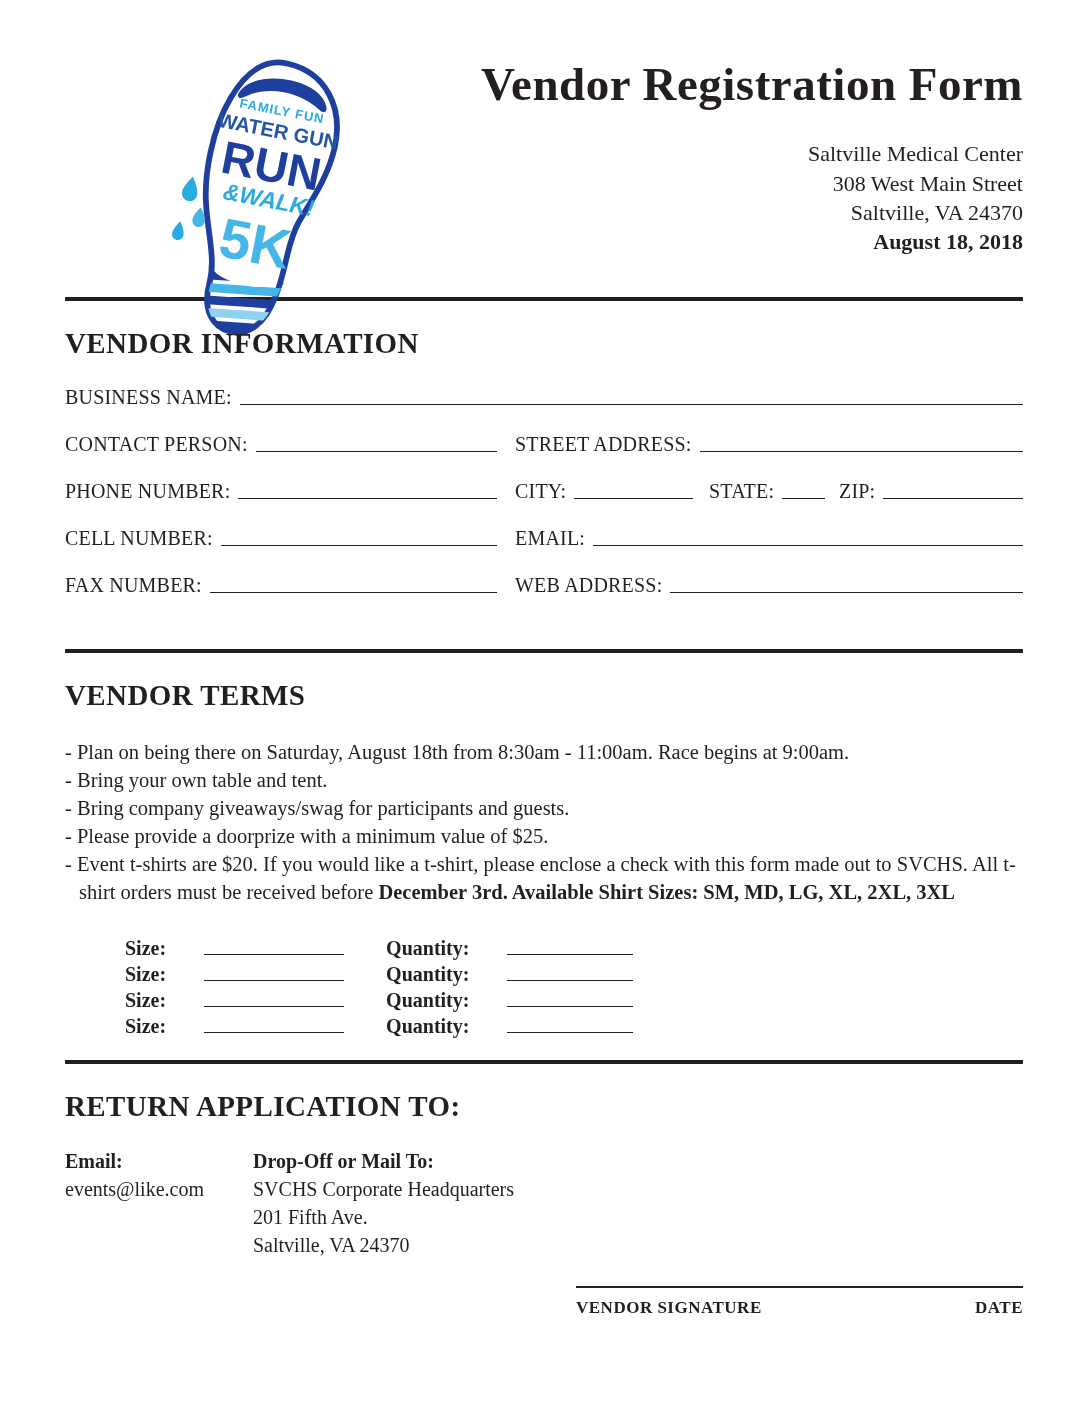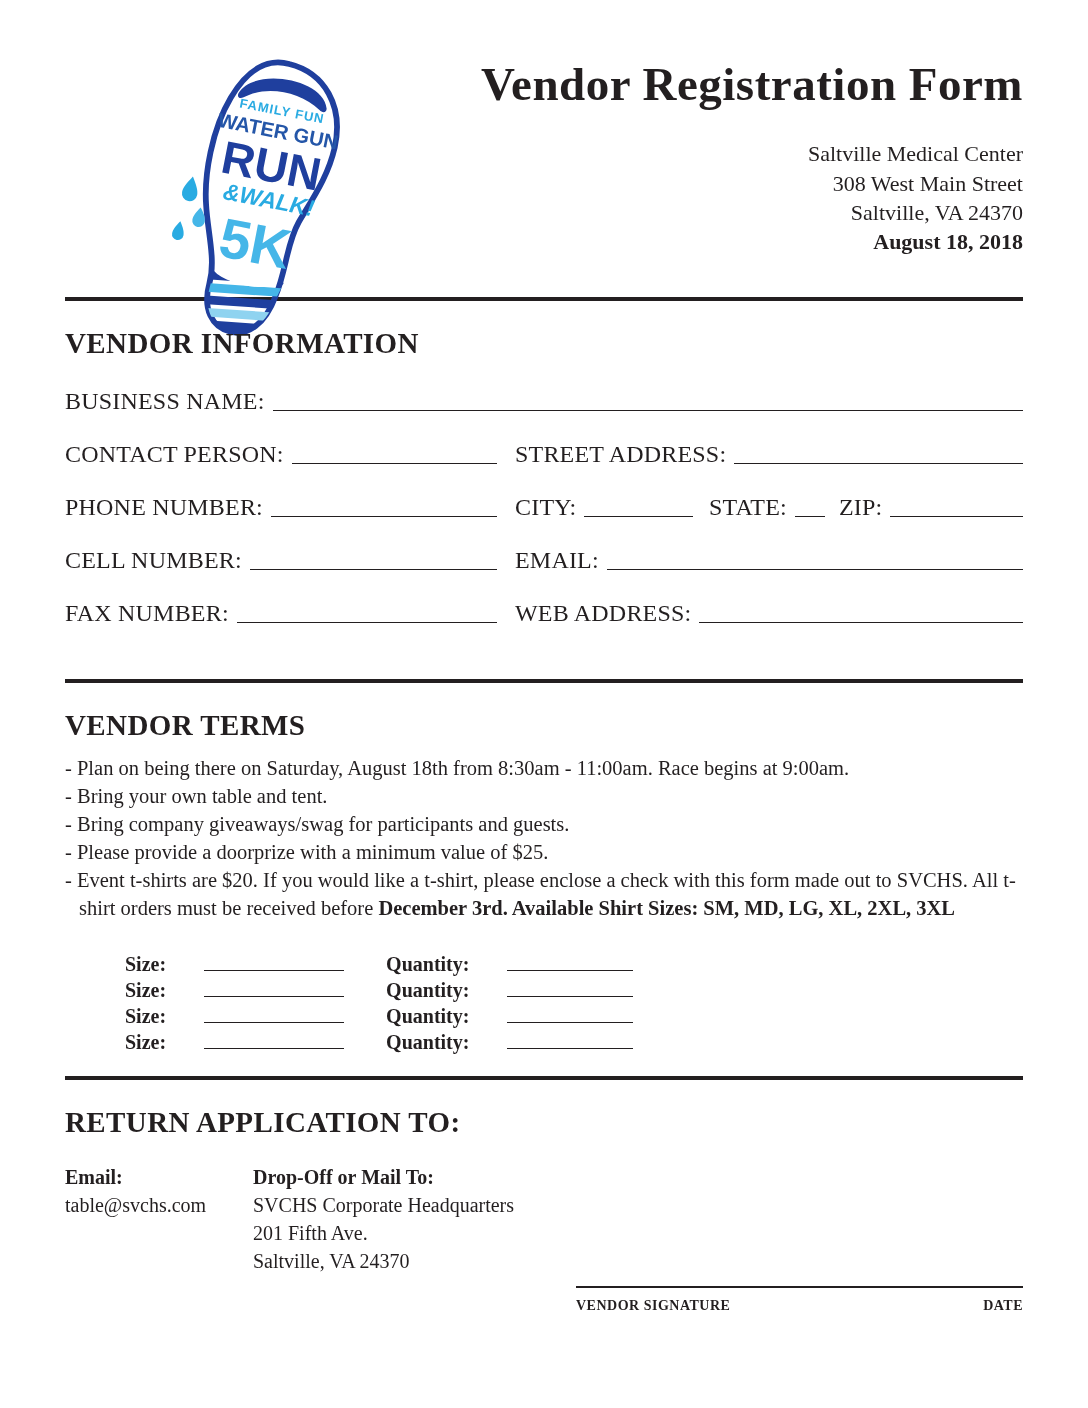--- a/index.html
+++ b/index.html
@@ -17,51 +17,51 @@
   .addr { margin-top:30px; font-size:22px; line-height:1.33; }
   .addr .date { font-weight:700; }
 
   
   .rule { height:4px; background:#231f20; }
 
   
   .section-heading { font-size:29px; font-weight:700; letter-spacing:0.4px; margin-top:27px; line-height:1.1; }
 
   
-  .frow { display:flex; align-items:flex-end; margin-top:30px; height:23px; font-size:24px; letter-spacing:0.2px; }
+  .frow { display:flex; align-items:flex-end; margin-top:24px; height:23px; font-size:20px; letter-spacing:0.2px; }
   .flabel { white-space:nowrap; line-height:1; }
   .fline { flex:1; border-bottom:1.5px solid #231f20; height:1px; align-self:flex-end; margin:0 0 2px 8px; }
   .group { display:flex; align-items:flex-end; }
   .g-contact, .g-phone { width:432px; margin-right:18px; flex:none;text-align:center; }
   .g-street { flex:1; }
   .g-city { width:178px; margin-right:16px; flex:none; }
   .g-state { width:116px; margin-right:14px; flex:none; }
   .g-zip { flex:1; }
 
   
-  .terms { margin-top:12px; font-size:20.5px; line-height:28px; }
+  .terms { margin-top:26px; font-size:20.5px; line-height:28px; }
   .terms p { padding-left:14px; text-indent:-14px; }
   .terms b { font-weight:700; }
   .size-block { margin-top:26px; margin-left:60px; font-weight:700; font-size:20px; }
   .size-row { display:flex; align-items:flex-end; height:26px;gap:28px; }
   .sq-label { line-height:1; }
   .sq-line { border-bottom:1.5px solid #231f20; height:1px; align-self:flex-end; margin:0 14px 3px 10px; }
   .size-line { width:140px; }
   .qty-line { width:126px; margin-right:0; }
 
   
   .return-cols { display:flex; margin-top:24px; font-size:20px; line-height:28px; }
   .rc1 { width:188px; flex:none; }
   .rc2 { flex:none; }
   .bold { font-weight:700; }
 
   
   .signature { position:absolute; top:1286px; right:65px; width:447px; }
   .sig-line { border-bottom:2.5px solid #231f20; height:1px; }
-  .sig-labels { display:flex; justify-content:space-between; margin-top:10px; font-size:14px; font-weight:700; letter-spacing:0.5px; }
+  .sig-labels { display:flex; justify-content:space-between; margin-top:10px; font-size:17px; font-weight:700; letter-spacing:0.5px; }
 
   .rule-1 { margin-top:1px; }
   .rule-2 { margin-top:54px; }
   .rule-3 { margin-top:24px; }
 </style>
 </head>
 <body>
 
 <div class="page">
 
@@ -210,21 +210,21 @@
     </div>
   </div>
 
   <div class="rule rule-3"></div>
 
   <h2 class="section-heading">RETURN APPLICATION TO:</h2>
 
   <div class="return-cols">
     <div class="rc1">
       <div class="bold">Email:</div>
-      <div>table@svchs.com</div>
+      <div>events@like.com</div>
     </div>
     <div class="rc2">
       <div class="bold">Drop-Off or Mail To:</div>
       <div>SVCHS Corporate Headquarters</div>
       <div>201 Fifth Ave.</div>
       <div>Saltville, VA 24370</div>
     </div>
   </div>
 
   <div class="signature">

